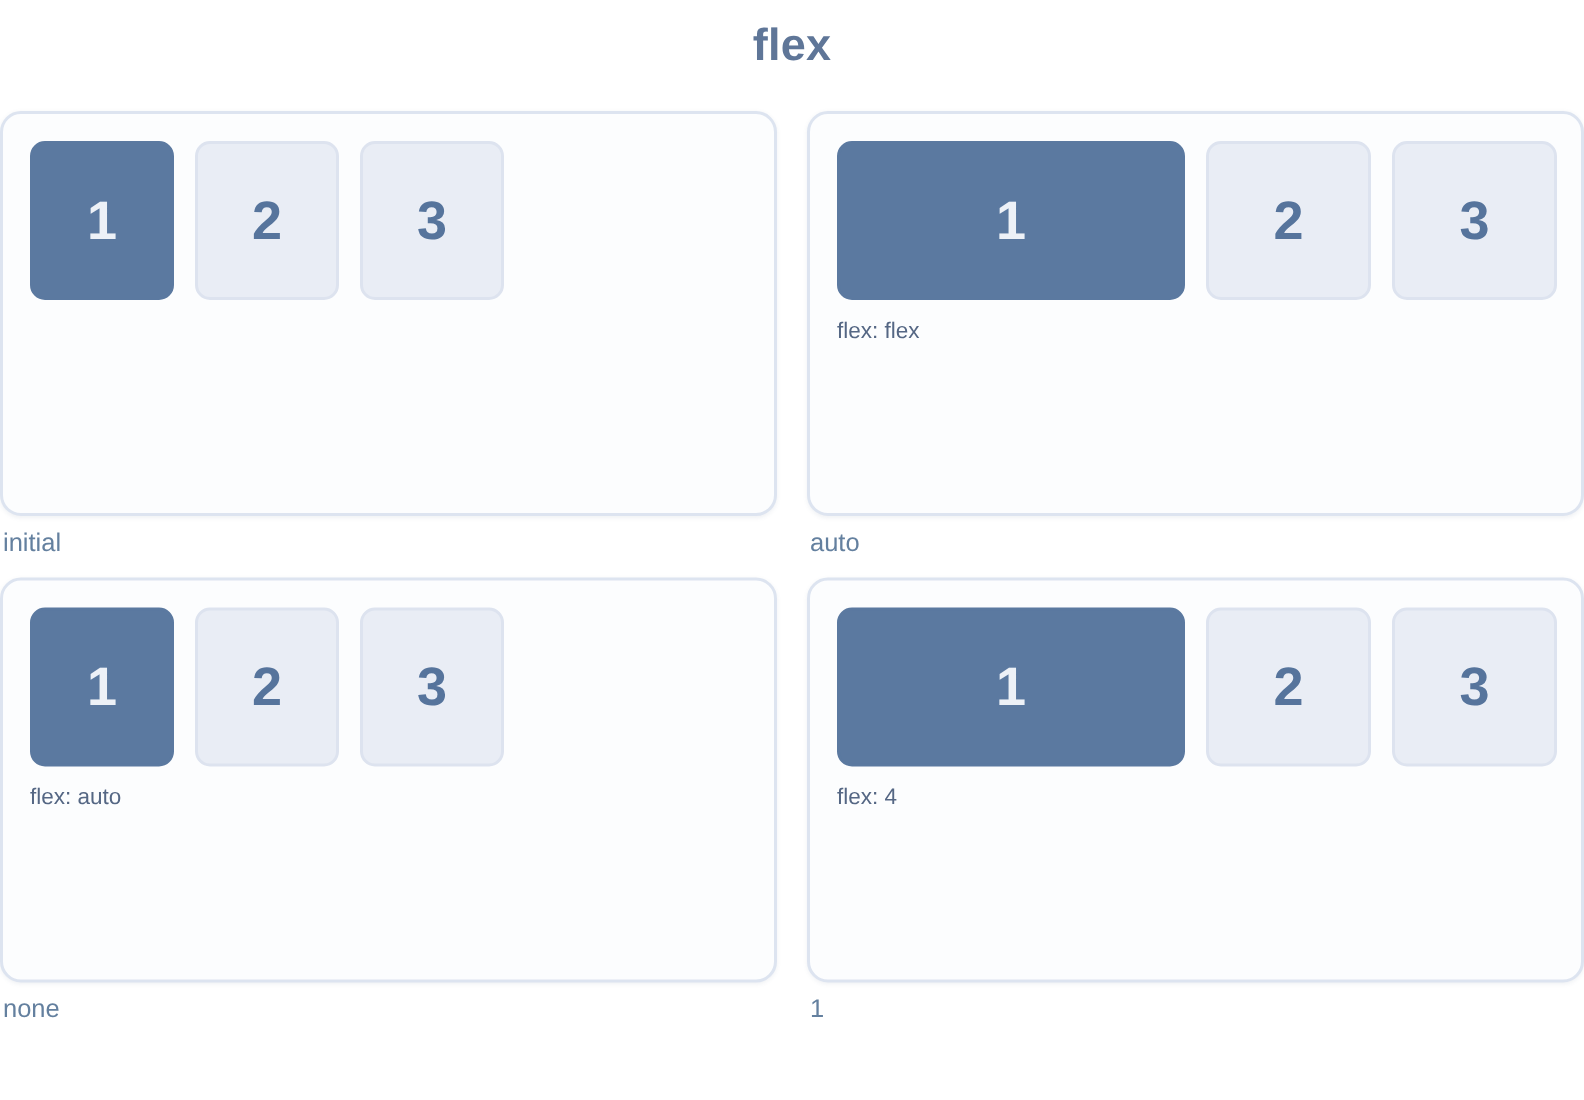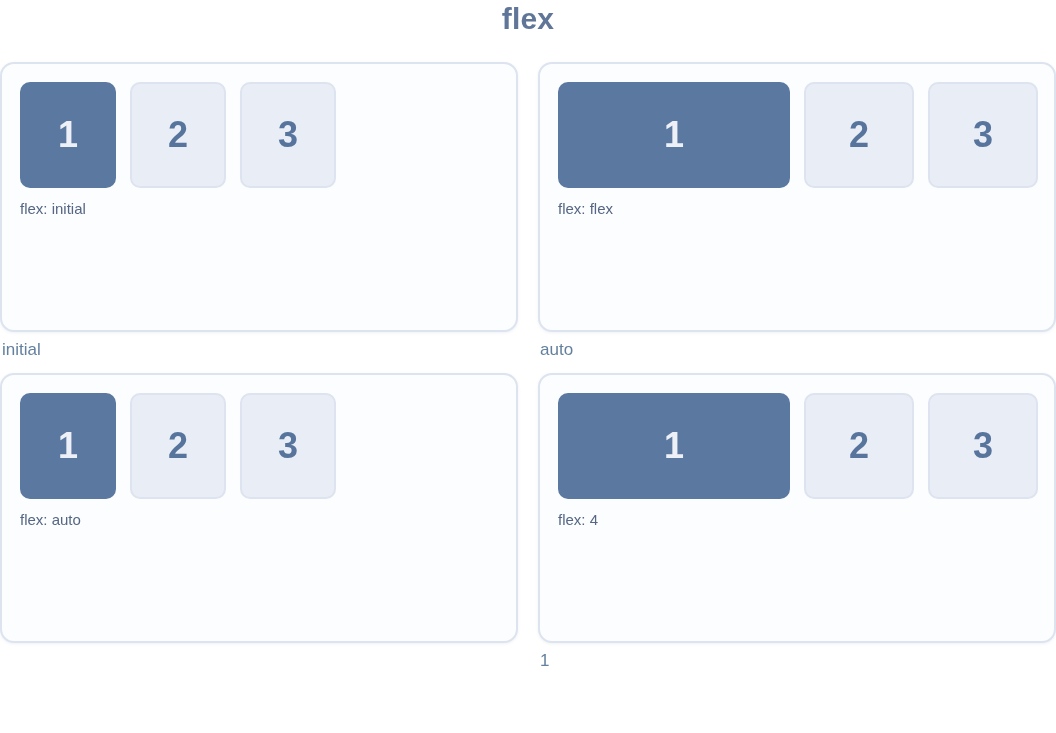--- a/index.html
+++ b/index.html
@@ -5,21 +5,21 @@
   * { box-sizing: border-box; }
   html, body {
     margin: 0; padding: 0;
     width: 1056px; height: 733px;
     background: #ffffff;
     font-family: "Liberation Sans", sans-serif;
     overflow: hidden;
   }
   .page-title {
     margin: 0;
-    padding-top: 2px;
+    padding-top: 14px;
     text-align: center;
     font-size: 30px;
     line-height: 34px;
     font-weight: 700;
     color: var(--title-color, #5f7698);
     letter-spacing: 0.2px;
   }
   .demo-grid {
     margin-top: 26px;
     display: grid;
@@ -81,21 +81,20 @@
 
 <div class="demo-grid">
 
   <section class="demo-cell">
     <div class="card">
       <div class="boxes-row">
         <div class="flex-box active">1</div>
         <div class="flex-box">2</div>
         <div class="flex-box">3</div>
       </div>
-      <div class="code-label">flex: initial</div>
     </div>
     <div class="outer-label">initial</div>
   </section>
 
   <section class="demo-cell">
     <div class="card grow">
       <div class="boxes-row">
         <div class="flex-box active">1</div>
         <div class="flex-box">2</div>
         <div class="flex-box">3</div>
@@ -107,20 +106,21 @@
 
   <section class="demo-cell">
     <div class="card">
       <div class="boxes-row">
         <div class="flex-box active">1</div>
         <div class="flex-box">2</div>
         <div class="flex-box">3</div>
       </div>
       <div class="code-label">flex: auto</div>
     </div>
+    <div class="outer-label">none</div>
   </section>
 
   <section class="demo-cell">
     <div class="card grow">
       <div class="boxes-row">
         <div class="flex-box active">1</div>
         <div class="flex-box">2</div>
         <div class="flex-box">3</div>
       </div>
       <div class="code-label">flex: 4</div>

